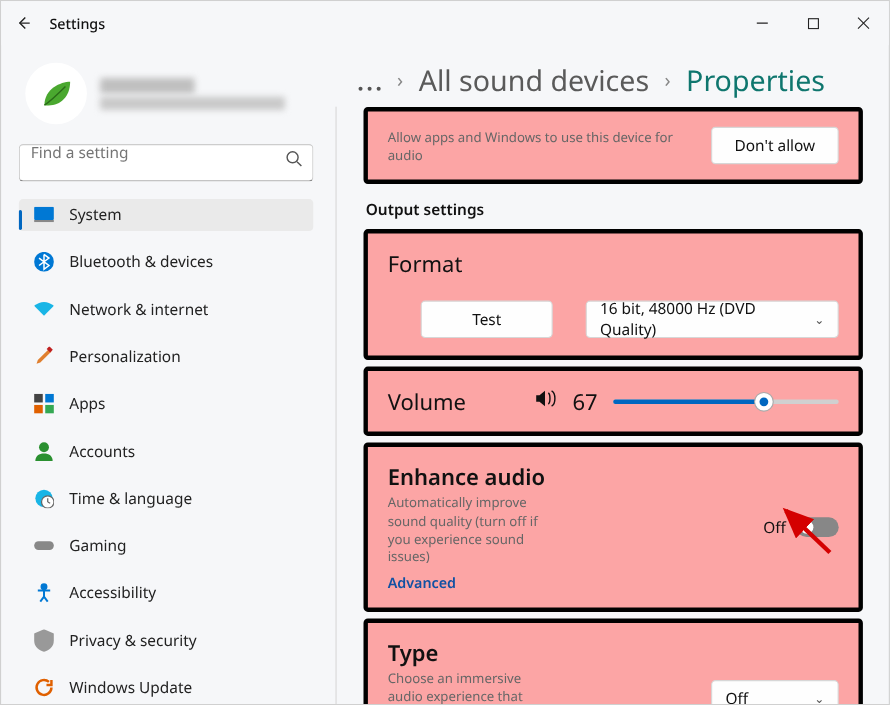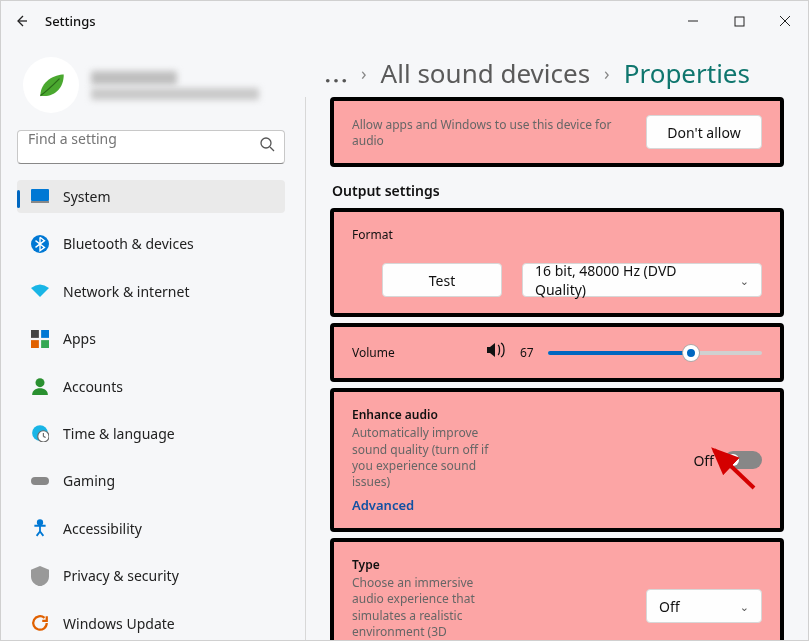--- a/index.html
+++ b/index.html
@@ -31,37 +31,37 @@
   .crumbs { display:flex; align-items:center; gap:14px; padding:14px 20px 6px 24px; font-size:26px; color:#5a5a5a; }
   .crumbs .chev { color:#888; font-size:18px; }
   .crumbs .curr { color:#0f766e; font-weight:400; }
   .dots svg { width:22px; }
   .content { flex:1; overflow-y:auto; padding:0 24px 20px 24px; position:relative;}
   .content::-webkit-scrollbar{width:4px;} .content::-webkit-scrollbar-thumb{background:#c0c0c0;border-radius:2px;}
   .card { background:#fca5a5; border:4px solid #000000; border-radius:4px; margin-bottom:6px;}
   .card-inner { padding:14px 18px; }
   .row { display:flex; align-items:center; gap:14px; }
   .grow { flex:1; }
-  .label { font-size:12px; color:#111; }
+  .label { font-size:20px; color:#111; }
   .sub { font-size:12px; color:#666; margin-top:2px; line-height:1.35;}
   .link { font-size:13px; color:#1151a3; font-weight:600; margin-top:6px;}
   .section-h { font-size:14px; font-weight:600; color:#111; margin:14px 0 8px 2px;}
   .btn { border:1px solid #d7d7d7; background:#fefefe; border-radius:4px; height:34px; display:flex; align-items:center; justify-content:center; font-size:14px; color:#111; padding:0 18px;}
   .select { border:1px solid #d7d7d7; background:#fefefe; border-radius:4px; height:34px; display:flex; align-items:center; justify-content:space-between; font-size:14px; color:#111; padding:0 12px; gap:10px;}
   .select .caret { color:#555; font-size:11px;}
   .slider-wrap { flex:1; height:20px; position:relative; }
   .slider-track { position:absolute; left:0; right:0; top:8px; height:4px; background:#d0d0d0; border-radius:2px;}
   .slider-fill { position:absolute; left:0; top:8px; height:4px; background:#0067c0; border-radius:2px;}
   .slider-thumb { position:absolute; top:2px; width:16px; height:16px; background:#0067c0; border:4px solid #fff; box-shadow:0 0 0 1px #aaa; border-radius:50%;}
   .toggle { width:38px; height:18px; background:#878787; border-radius:10px; position:relative;}
   .toggle .knob { position:absolute; left:3px; top:3px; width:12px; height:12px; background:#fff; border-radius:50%;}
   .toggle-row { display:flex; align-items:center; gap:10px;}
   .toggle-lbl { font-size:14px; color:#111;}
   .icon-small{width:16px;height:16px;}
-  .subcard-row { display:flex; gap:20px; padding:6px 18px 16px 48px;}
+  .subcard-row { display:flex; gap:30px; padding:6px 18px 16px 48px;}
 </style>
 </head>
 <body>
 
 <div class="window">
 
   <div class="titlebar">
     <div class="back-btn">
       <svg class="icon-small" viewBox="0 0 16 16" fill="none" stroke="#222" stroke-width="1.3">
           <path d="M10 3 L5 8 L10 13"></path>
@@ -135,20 +135,29 @@
           <span class="nicon">
               <svg viewBox="0 0 18 14" fill="#19b5e6">
                 <path d="M9 13 L0 4 Q9 -3 18 4 Z"></path>
               </svg>
             </span>
           <span>Network &amp; internet</span>
         </div>
         <div class="nav-item">
           <span class="nicon">
               <svg viewBox="0 0 16 16">
+                <path d="M2 14l3-1 9-9-2-2-9 9z" fill="#e08030"></path>
+                <rect x="11" y="1" width="4" height="3" transform="rotate(45 13 2)" fill="#c02020"></rect>
+              </svg>
+            </span>
+          <span>Personalization</span>
+        </div>
+        <div class="nav-item">
+          <span class="nicon">
+              <svg viewBox="0 0 16 16">
                 <rect x="0" y="0" width="7" height="7" fill="#444"></rect>
                 <rect x="9" y="0" width="7" height="7" fill="#0078d4"></rect>
                 <rect x="0" y="9" width="7" height="7" fill="#e06000"></rect>
                 <rect x="9" y="9" width="7" height="7" fill="#34a853"></rect>
               </svg>
             </span>
           <span>Apps</span>
         </div>
         <div class="nav-item">
           <span class="nicon">

